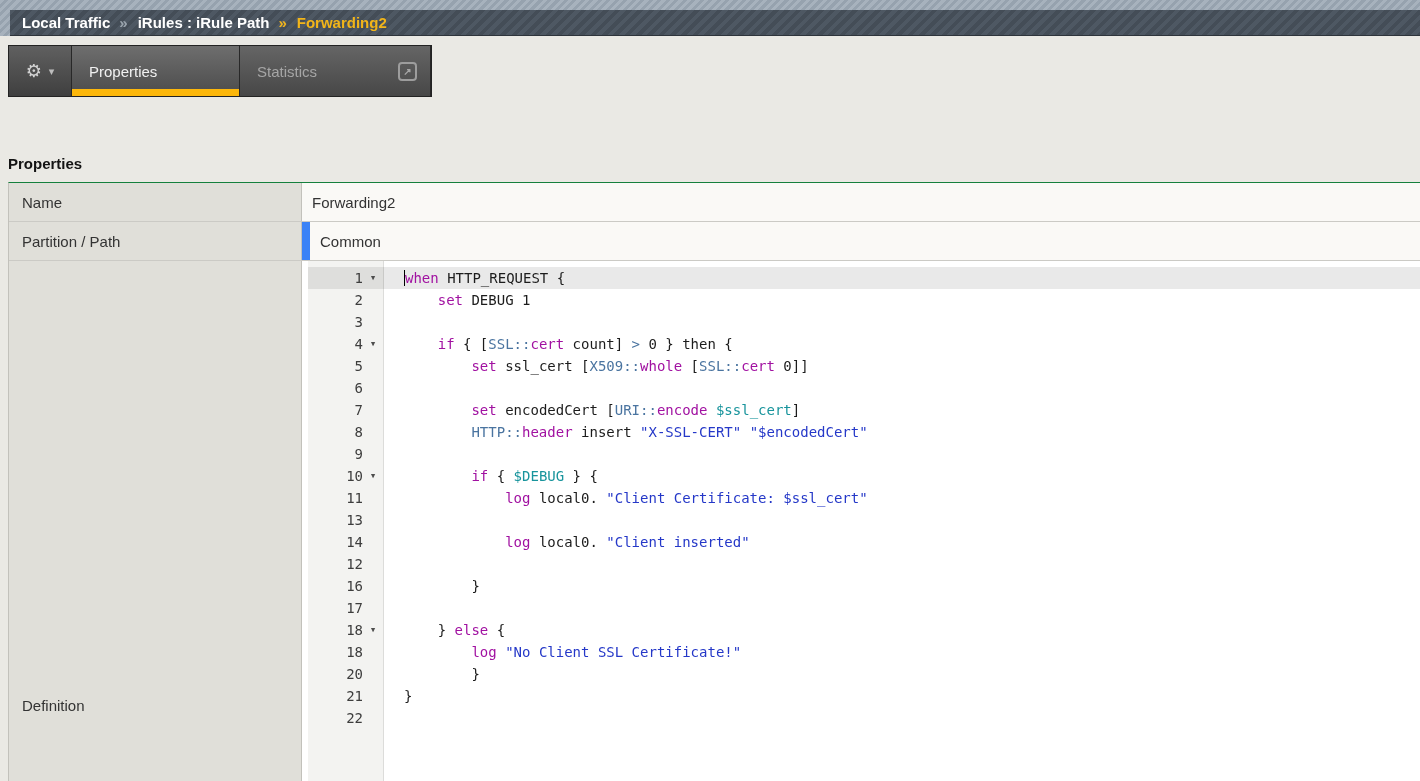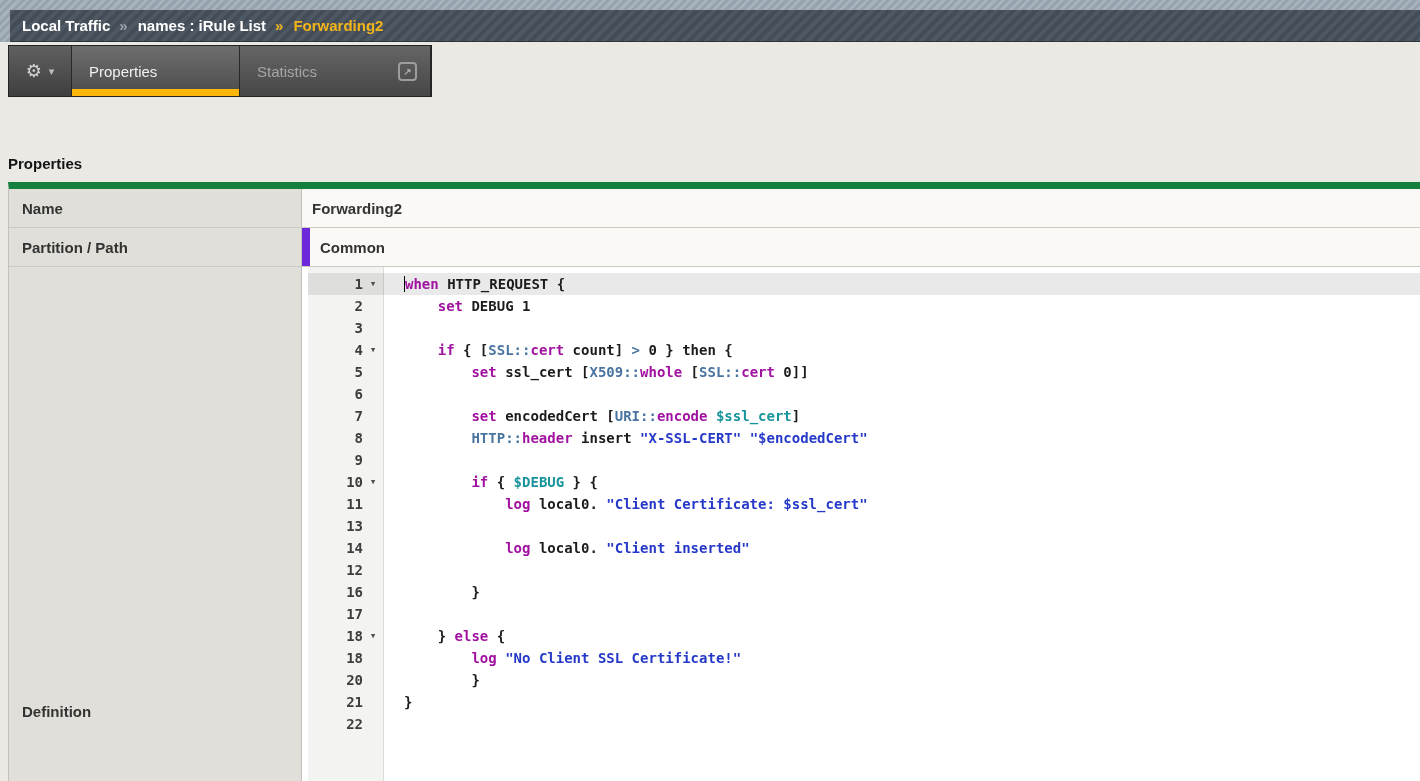--- a/index.html
+++ b/index.html
@@ -4,21 +4,21 @@
 <style>
   html,body{margin:0;padding:0;}
   body{
     width:1420px;height:781px;position:relative;overflow:hidden;
     background:#eae9e4;
     font-family:"Liberation Sans",sans-serif;
   }
 
   
   .topbar-wrap{
-    position:absolute;top:0;left:0;right:0;height:42px;
+    position:absolute;top:0;left:0;right:0;height:36px;
     background:repeating-linear-gradient(135deg,#a7b2bd 0 3px,#96a2ae 3px 6px);
   }
   .breadcrumb-bar{
     position:absolute;left:10px;top:10px;right:0;bottom:0;
     background:repeating-linear-gradient(135deg,#4e5863 0 4px,#444d57 4px 8px);
     border-bottom:1px solid #2e343b;
     display:flex;align-items:center;padding-left:12px;
     font-size:15px;font-weight:bold;
   }
   .crumb-section,.crumb-path{color:#ffffff;}
@@ -65,24 +65,23 @@
 
   
   .page-heading{
     position:absolute;top:155px;left:8px;
     font-size:15px;font-weight:bold;color:#141414;
   }
 
   
   .props-table{
     position:absolute;top:182px;left:8px;right:0;bottom:0;
-    border-top:7px solid #15803d;
+    border-top:1px solid #15803d;
     border-left:1px solid #c2c1bb;
-    background:#6d28d9;
-    font-weight:bold;
+    background:#3b82f6;
   }
   .prow{position:absolute;left:0;right:0;display:flex;border-bottom:1px solid #cbcac5;box-sizing:border-box;}
   .prow-name{top:0;height:39px;}
   .prow-partition{top:39px;height:39px;gap:8px;}
   .prow-definition{top:78px;bottom:0;border-bottom:none;}
   .plabel{
     width:293px;flex:none;box-sizing:border-box;
     background:#e0dfd9;border-right:1px solid #c2c1bb;
     display:flex;align-items:center;padding-left:13px;
     font-size:15px;color:#333;position:relative;
@@ -118,21 +117,21 @@
   .tk-var{color:#18949c;}
   .tk-p{color:#1c1c1c;}
 </style>
 </head>
 <body>
 
 <div class="topbar-wrap">
   <div class="breadcrumb-bar">
     <span class="crumb-section">Local Traffic</span>
     <span class="crumb-sep1">»</span>
-    <span class="crumb-path">names : iRule List</span>
+    <span class="crumb-path">iRules : iRule Path</span>
     <span class="crumb-sep2">»</span>
     <span class="crumb-current">Forwarding2</span>
   </div>
 </div>
 
 <div class="tabstrip">
   <div class="gear-btn">
     <span class="gear-glyph">⚙</span>
     <span class="gear-caret">▾</span>
   </div>

